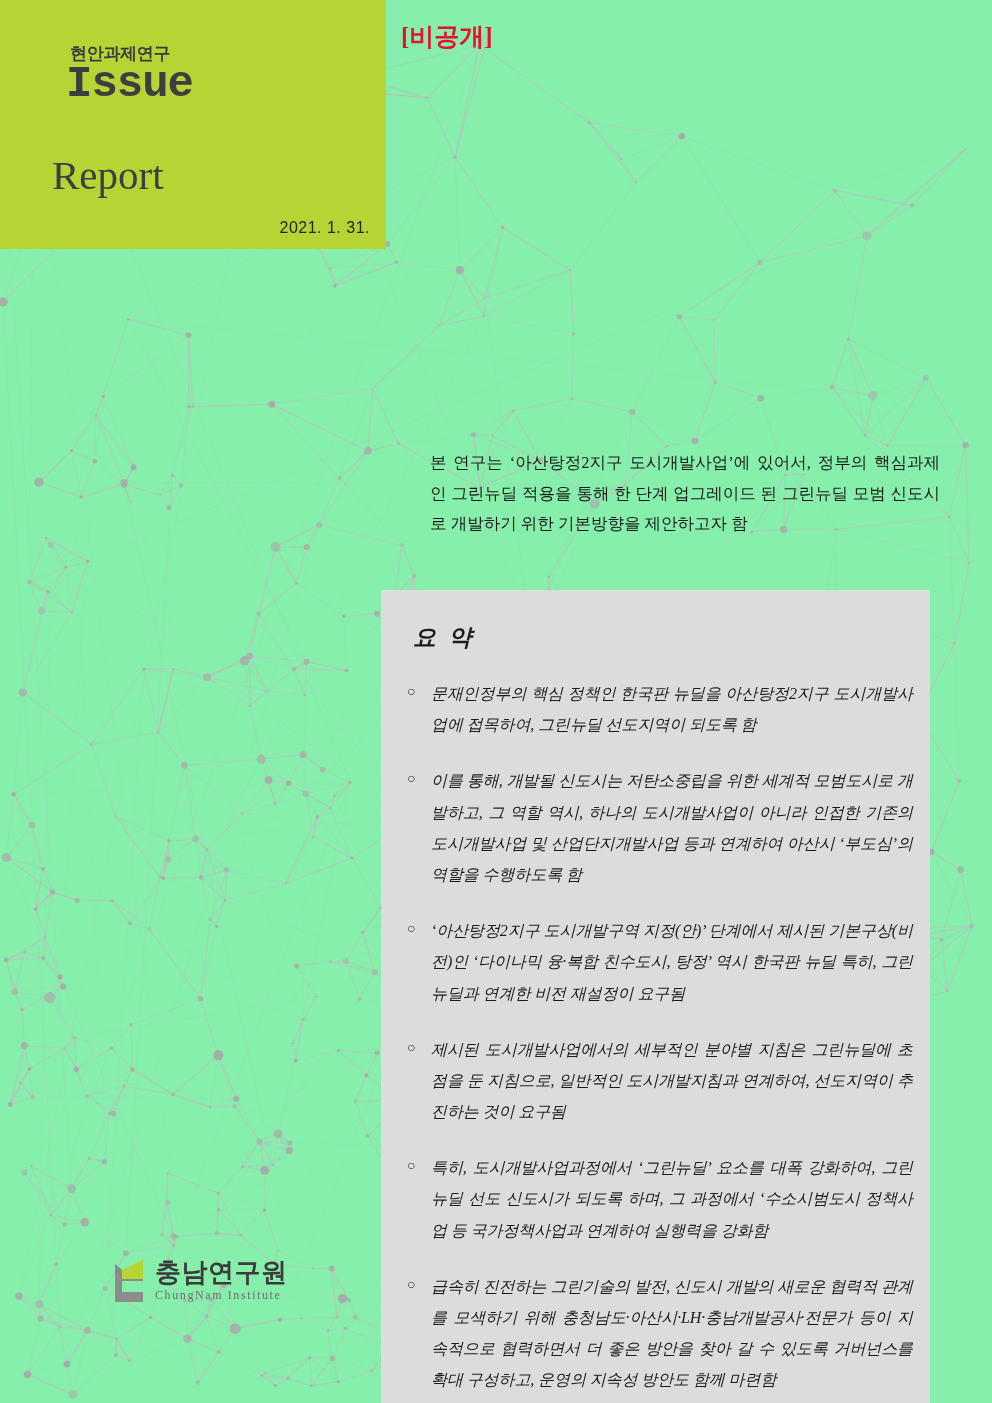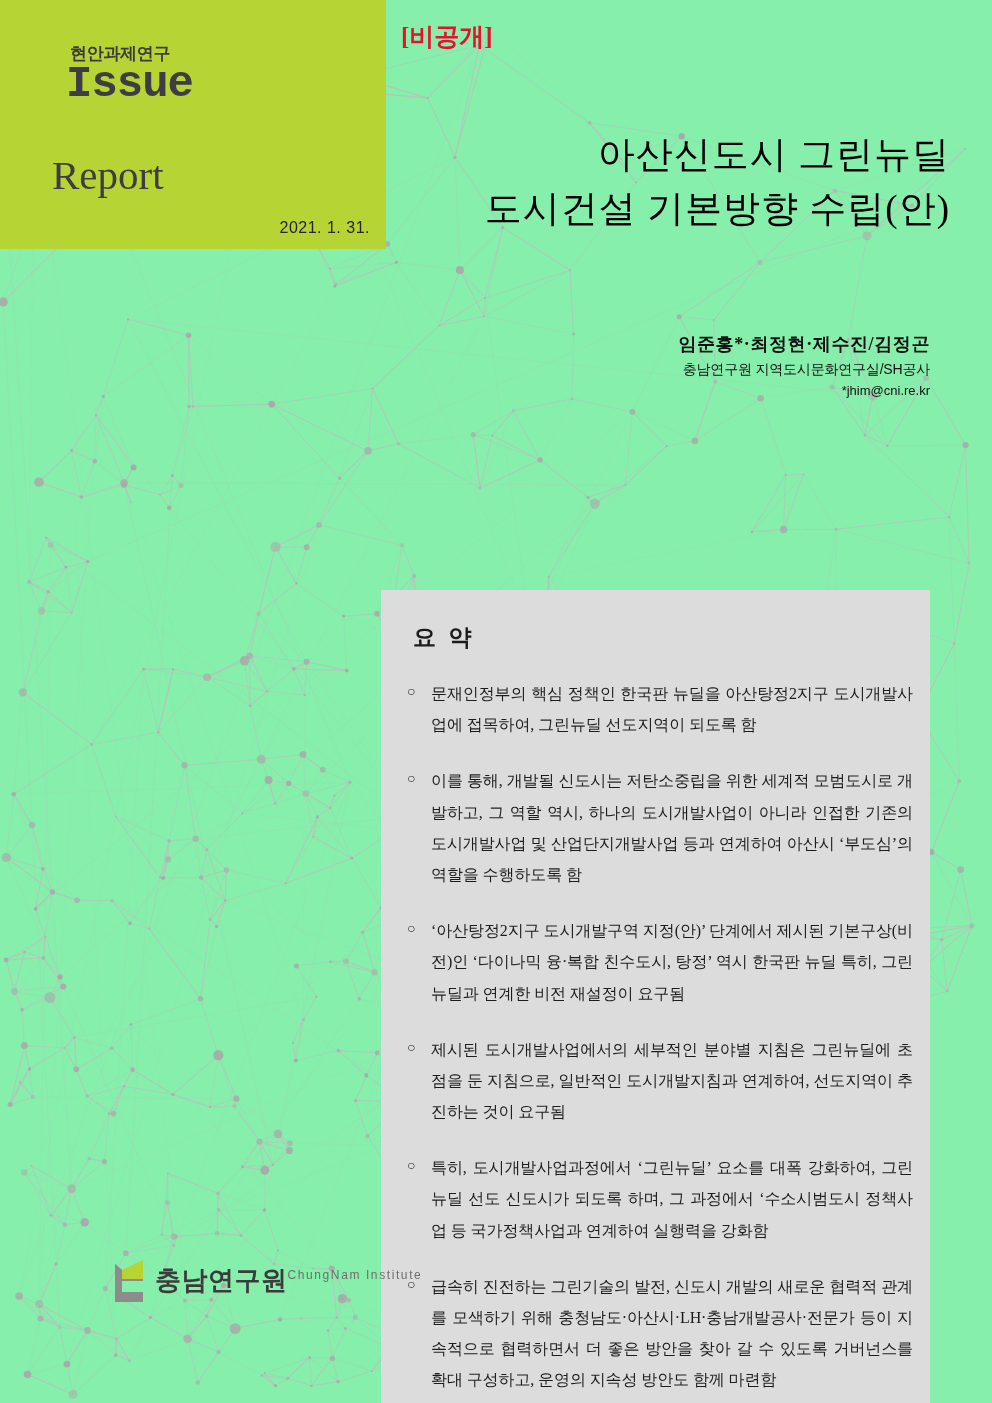--- a/index.html
+++ b/index.html
@@ -173,22 +173,23 @@
     align-items: center;
   }
   #logo-mark {
     width: 34px;
     height: 46px;
     margin-right: 9px;
     flex: none;
   }
   #logo-text-wrap {
     display: flex;
-    flex-direction: row;
+    flex-direction: column;
     justify-content: center;
+    font-family: Liberation Serif, serif;
   }
   #logo-kr {
     font-size: 26px;
     font-weight: bold;
     color: #3b3b3b;
     line-height: 1.05;
     letter-spacing: 0.5px;
   }
   #logo-en {
     font-size: 12px;
@@ -198,20 +199,21 @@
   }
 
   
   #summary-panel {
     position: absolute;
     left: 381px; top: 590px;
     width: 549px;
     height: 813px;
     background: #dcdcdc;
     z-index: 4;
+    font-style: italic;
   }
   #summary-heading {
     position: absolute;
     left: 32px; top: 32px;
     font-size: 23px;
     font-weight: bold;
     color: #1c1c1c;
     letter-spacing: 3px;
   }
   #summary-list {
@@ -2296,31 +2298,23 @@
 
   <div id="green-block">
     <div id="kicker">현안과제연구</div>
     <div id="issue-word">Issue</div>
     <div id="report-word">Report</div>
     <div id="issue-date">2021. 1. 31.</div>
   </div>
 
   <div id="confidential">[비공개]</div>
 
-  <div id="title-block">
-    <div class="tline">아산신도시 그린뉴딜</div>
-    <div class="tline">도시건설 기본방향 수립(안)</div>
-  </div>
 
-  <div id="authors-block">
-    <div id="author-names">임준홍*·최정현·제수진/김정곤</div>
-    <div id="author-affil">충남연구원 지역도시문화연구실/SH공사</div>
-    <div id="author-email">*jhim@cni.re.kr</div>
-  </div>
 
+  <div id="abstract">본 연구는 ‘아산탕정2지구 도시개발사업’에 있어서, 정부의 핵심과제인 그린뉴딜 적용을 통해 한 단계 업그레이드 된 그린뉴딜 모범 신도시로 개발하기 위한 기본방향을 제안하고자 함</div>
 
   <div id="contents-block">
   </div>
 
   <div id="logo-block">
     <svg id="logo-mark" viewBox="0 0 34 46">
       <path d="M31 2 L31 21 L10 21 L10 12 Z" fill="#b6d433"></path>
       <path d="M10 12 L10 21 L31 21 L31 23 L10 23 L10 34 L31 34 L31 44 L3 44 L3 6 Z" fill="#8c8c8c"></path>
       <path d="M3 6 L10 12 L10 34 L3 40 Z" fill="#8c8c8c"></path>
     </svg>

